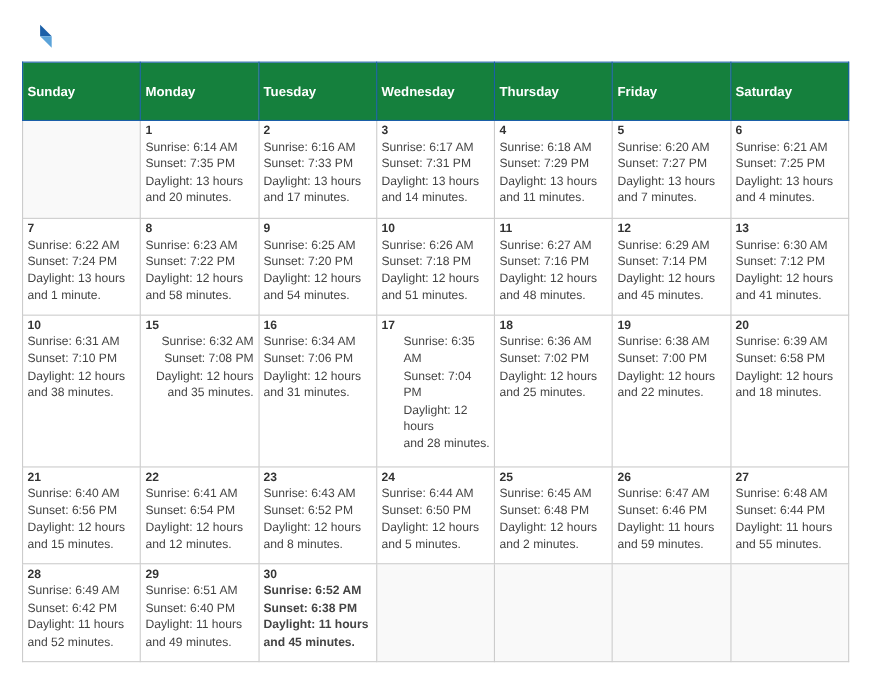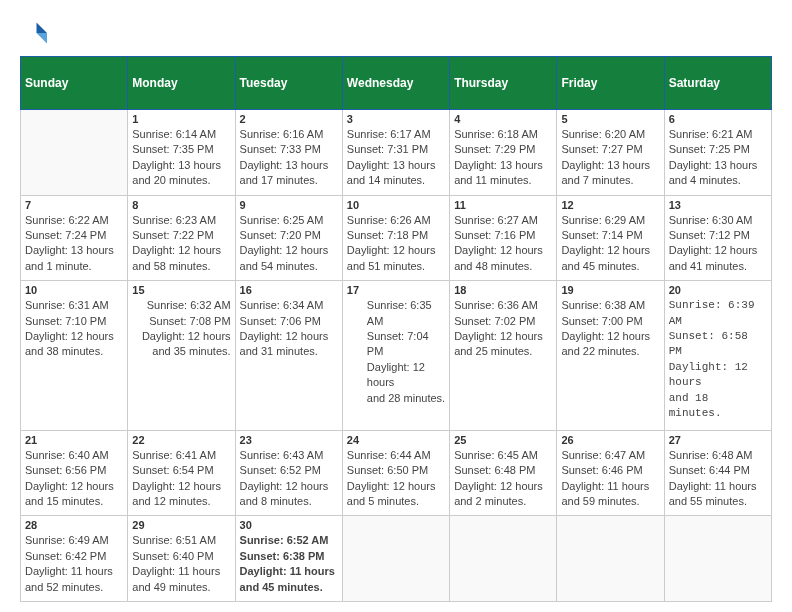--- a/index.html
+++ b/index.html
@@ -261,21 +261,21 @@
           </td>
           <td>
             <span class="day-number">19</span>
             <div class="day-info" style="white-space: pre-line;">Sunrise: 6:38 AM
 Sunset: 7:00 PM
 Daylight: 12 hours
 and 22 minutes.</div>
           </td>
           <td>
             <span class="day-number">20</span>
-            <div class="day-info" style="white-space: pre-line; font-family: Liberation Mono, monospace;">Sunrise: 6:39 AM
+            <div class="day-info" style="white-space: pre-line;">Sunrise: 6:39 AM
 Sunset: 6:58 PM
 Daylight: 12 hours
 and 18 minutes.</div>
           </td>
         </tr>
         <tr>
           <td>
             <span class="day-number">21</span>
             <div class="day-info" style="white-space: pre-line;">Sunrise: 6:40 AM
 Sunset: 6:56 PM

